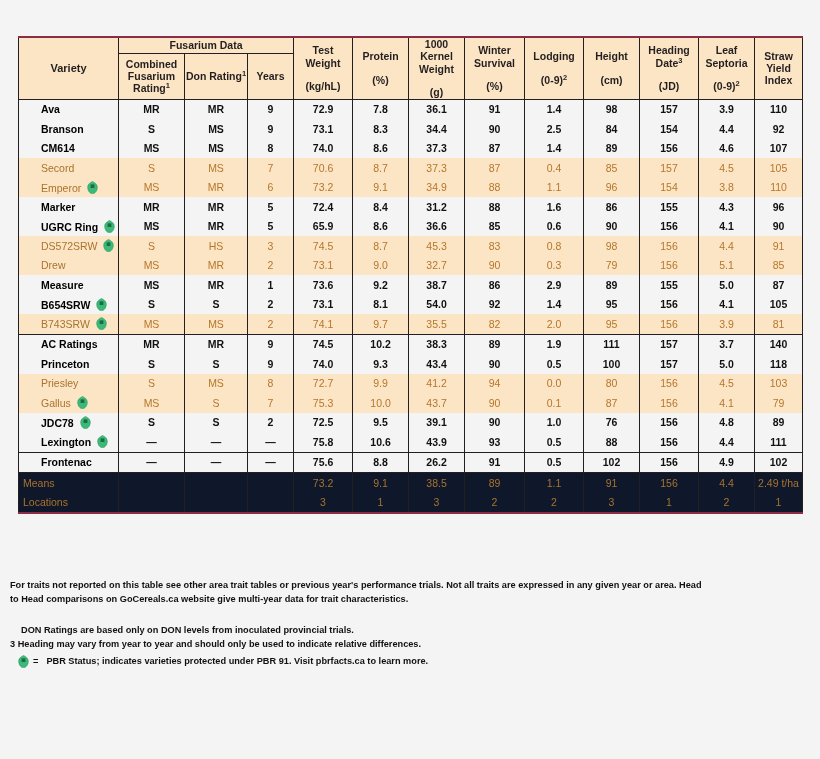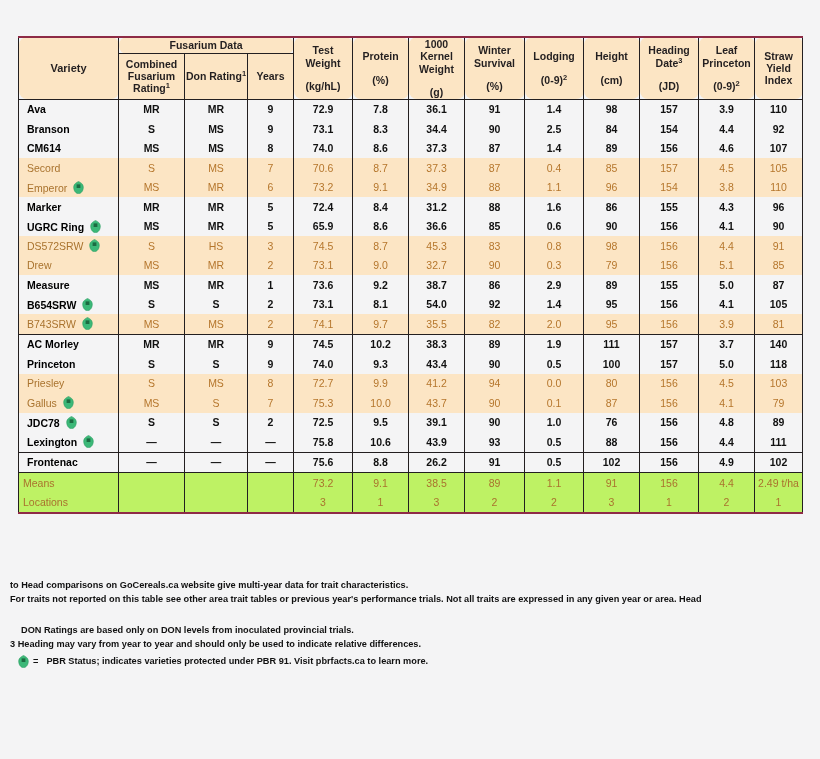--- a/index.html
+++ b/index.html
@@ -59,21 +59,20 @@
   
   thead th {
     background: #fce5c4;
     font-weight: bold;
     color: #231f20;
     line-height: 1.18;
     font-size: 10.5px;
   }
   thead tr.hdr-top th {
     border-top: 2.2px solid #8e2b46;
-    border-radius: 8px;
   }
   th.grp-label {
     border-bottom: 1.3px solid #231f20;
   }
   th.variety-cell {
     font-size: 11px;
   }
   .sub-note {
     display: block;
     margin-top: 11px;
@@ -86,35 +85,35 @@
   }
 
   
   tbody tr { height: 19.5px; }
   tbody td {
     height: 19.5px;
     font-size: 10.5px;
   }
   tbody td.variety {
     text-align: left;
-    padding-left: 8px;
+    padding-left: 22px;
     white-space: nowrap;
   }
   tr.r-white td { background: #f4f4f5; color: #111111; font-weight: bold; }
   tr.r-tan   td { background: #fce5c4; color: #b5762c; font-weight: normal; }
   tr.r-white td.variety { color: #000000; }
   tr.r-tan   td.variety { color: #a9732e; margin-top: 35px; }
 
   
   tr.grp-start td { border-top: 1.9px solid #231f20; }
   tr.first-body td { border-top: 1.9px solid #231f20; }
 
   
   tr.means td, tr.locations td {
-    background: #bef264;
+    background: #0f172a;
     color: #a9732e;
     font-weight: normal;
   }
   tr.means td.variety, tr.locations td.variety {
     text-align: left;
     padding-left: 4px;
     color: #a9732e;
   }
   tr.means td { border-top: 1.9px solid #231f20; }
   tr.locations td { border-bottom: 2.2px solid #8e2b46; }
@@ -182,21 +181,21 @@
       <tr class="hdr-top">
         <th class="variety-cell" rowspan="2">Variety</th>
         <th class="grp-label" colspan="3">Fusarium Data</th>
         <th rowspan="2"><span>Test Weight</span><span class="sub-note">(kg/hL)</span></th>
         <th rowspan="2"><span>Protein</span><span class="sub-note">(%)</span></th>
         <th rowspan="2"><span>1000 Kernel Weight</span><span class="sub-note">(g)</span></th>
         <th rowspan="2"><span>Winter Survival</span><span class="sub-note">(%)</span></th>
         <th rowspan="2"><span>Lodging</span><span class="sub-note"><span>(0-9)</span><sup>2</sup></span></th>
         <th rowspan="2"><span>Height</span><span class="sub-note">(cm)</span></th>
         <th rowspan="2"><span><span>Heading Date</span><sup>3</sup></span><span class="sub-note">(JD)</span></th>
-        <th rowspan="2"><span>Leaf Princeton</span><span class="sub-note"><span>(0-9)</span><sup>2</sup></span></th>
+        <th rowspan="2"><span>Leaf Septoria</span><span class="sub-note"><span>(0-9)</span><sup>2</sup></span></th>
         <th rowspan="2">Straw Yield Index</th>
       </tr>
       <tr>
         <th><span>Combined Fusarium Rating</span><sup>1</sup></th>
         <th><span>Don Rating</span><sup>1</sup></th>
         <th>Years</th>
       </tr>
     </thead>
     <tbody id="tbody">
         <tr class="r-white grp-start first-body">
@@ -388,21 +387,21 @@
           <td>9.7</td>
           <td>35.5</td>
           <td>82</td>
           <td>2.0</td>
           <td>95</td>
           <td>156</td>
           <td>3.9</td>
           <td>81</td>
         </tr>
         <tr class="r-white grp-start">
-          <td class="variety"><span>AC Morley</span></td>
+          <td class="variety"><span>AC Ratings</span></td>
           <td>MR</td>
           <td>MR</td>
           <td>9</td>
           <td>74.5</td>
           <td>10.2</td>
           <td>38.3</td>
           <td>89</td>
           <td>1.9</td>
           <td>111</td>
           <td>157</td>
@@ -536,22 +535,22 @@
           <td>3</td>
           <td>1</td>
           <td>2</td>
           <td>1</td>
         </tr>
       </tbody>
   </table>
 
   <div class="notes">
     <div class="para">
+      <div class="line">For traits not reported on this table see other area trait tables or previous year's performance trials. Not all traits are expressed in any given year or area. Head</div>
       <div class="line">to Head comparisons on GoCereals.ca website give multi-year data for trait characteristics.</div>
-      <div class="line">For traits not reported on this table see other area trait tables or previous year's performance trials. Not all traits are expressed in any given year or area. Head</div>
     </div>
     <div>
       <div class="line indent">DON Ratings are based only on DON levels from inoculated provincial trials.</div>
       <div class="line">3 Heading may vary from year to year and should only be used to indicate relative differences.</div>
       <div class="pbrline">
         <span class="pbr">
           <svg width="11" height="13" viewBox="0 0 11 13">
             <path d="M5.5 0.4 C7.3 1.6 10.3 2.6 10.3 6.2 C10.3 9.9 8.1 12.6 5.5 12.6 C2.9 12.6 0.7 9.9 0.7 6.2 C0.7 2.6 3.7 1.6 5.5 0.4 Z" fill="#3cb878" stroke="#2a9d62" stroke-width="0.6"></path>
             <rect x="3.6" y="3.4" width="3.8" height="3.6" fill="#1c6b42"></rect>
           </svg>

